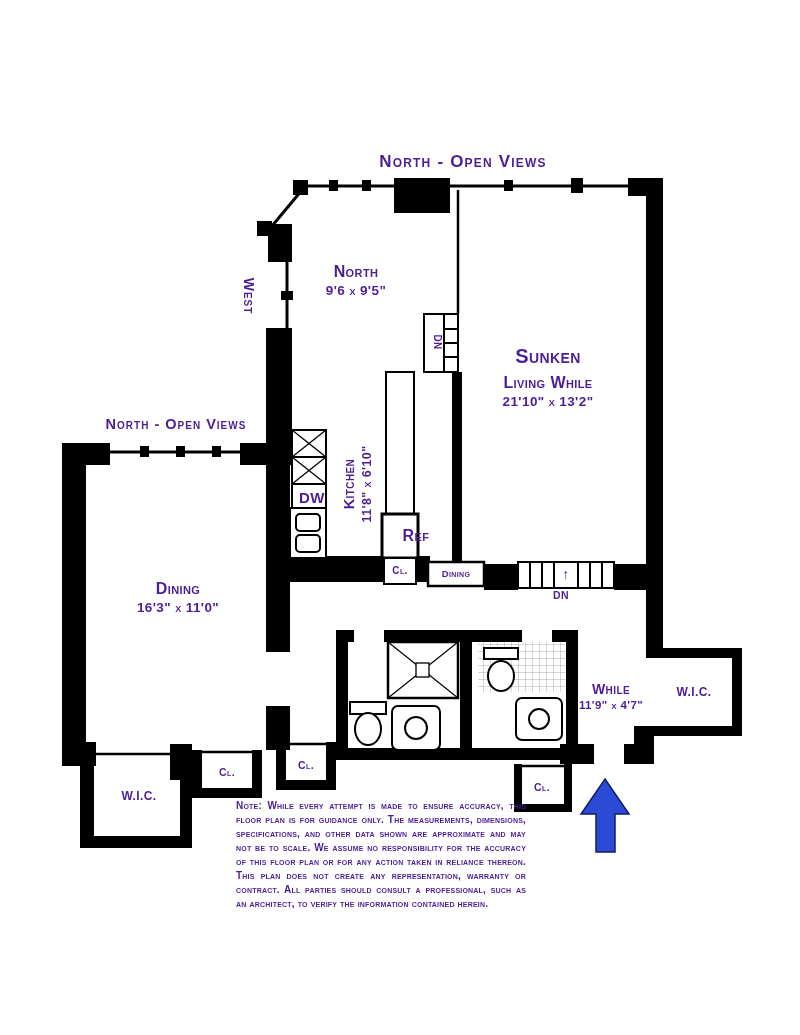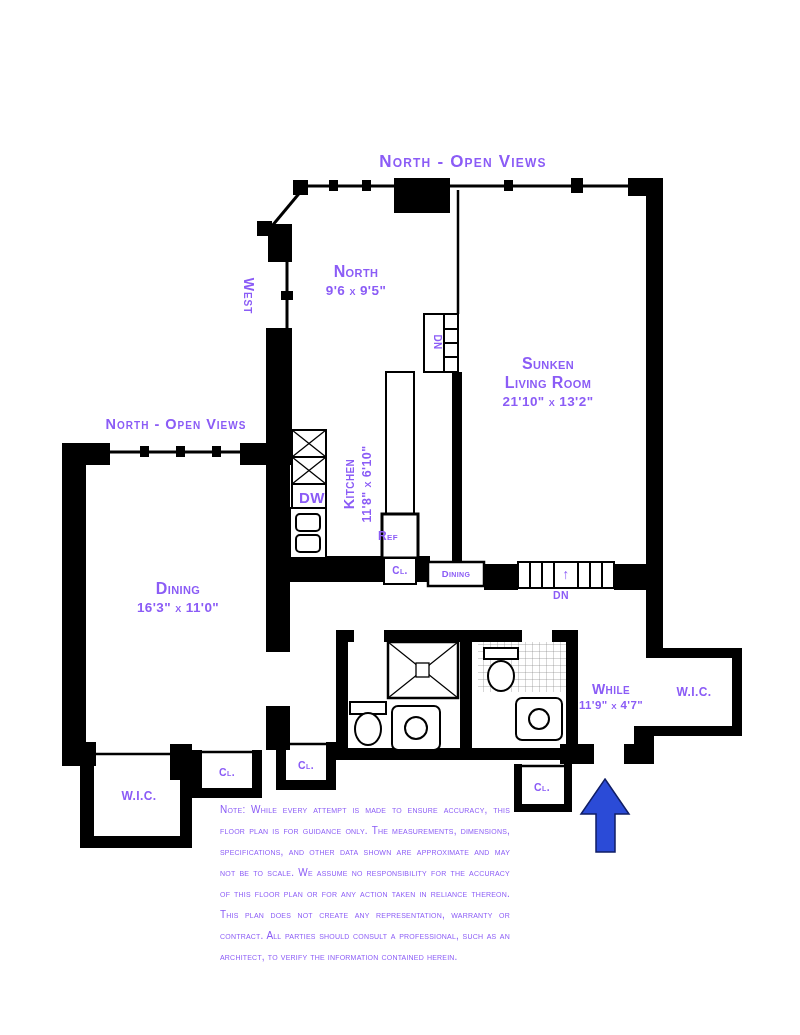--- a/index.html
+++ b/index.html
@@ -1,33 +1,33 @@
 <!DOCTYPE html>
 <html><head>
 <meta charset="utf-8">
 <style>
   * { box-sizing: border-box; }
   html, body { margin:0; padding:0; background:#ffffff; }
   .plan {
     position:relative; width:800px; height:1035px; background:#ffffff;
-    font-family:"Liberation Sans", sans-serif; color:#8b5cf6; overflow:hidden;
+    font-family:"Liberation Sans", sans-serif; color:#4c1d95; overflow:hidden;
   }
   .plan-svg { position:absolute; left:0; top:0; }
   .lbl {
     position:absolute; font-weight:bold; font-variant:small-caps;
     white-space:nowrap; line-height:1; letter-spacing:0.4px;
     transform:translate(-50%,-50%);
   }
   .rot-ccw { transform:translate(-50%,-50%) rotate(-90deg); }
   .rot-cw  { transform:translate(-50%,-50%) rotate(90deg); }
   .kitchen-lbl span { display:block; text-align:center; line-height:18px; }
   .note {
-    position:absolute; left:220px; top:799px; width:290px;
-    font-weight:normal; font-variant:small-caps; font-size:10px;
-    line-height:21px; text-align:justify; letter-spacing:0.2px;
+    position:absolute; left:236px; top:799px; width:290px;
+    font-weight:bold; font-variant:small-caps; font-size:10px;
+    line-height:14px; text-align:justify; letter-spacing:0.2px;
   }
 </style>
 </head>
 <body>
 
 <div class="plan">
 
   <svg class="plan-svg" width="800" height="1035" viewBox="0 0 800 1035">
     <defs>
       <pattern id="tiles" width="7" height="7" patternUnits="userSpaceOnUse">
@@ -190,33 +190,33 @@
 
   <div class="lbl" style="left:463px;top:161px;font-size:17px;letter-spacing:1.2px">North - Open Views</div>
 
   <div class="lbl rot-cw" style="left:249px;top:296px;font-size:14px;letter-spacing:1px">West</div>
 
   <div class="lbl" style="left:176px;top:424px;font-size:14.5px;letter-spacing:1px">North - Open Views</div>
 
   <div class="lbl" style="left:356px;top:272px;font-size:16px">North</div>
   <div class="lbl" style="left:356px;top:291px;font-size:13.5px">9'6 x 9'5"</div>
 
-  <div class="lbl" style="left:548px;top:364px;font-size:16px">Sunken</div>
-  <div class="lbl" style="left:548px;top:383px;font-size:16px">Living Room</div>
+  <div class="lbl" style="left:548px;top:356px;font-size:20px">Sunken</div>
+  <div class="lbl" style="left:548px;top:383px;font-size:16px">Living While</div>
   <div class="lbl" style="left:548px;top:402px;font-size:13.5px">21'10" x 13'2"</div>
 
   <div class="lbl rot-ccw kitchen-lbl" style="left:358px;top:484px">
     <span style="font-size:14.5px">Kitchen</span>
     <span style="font-size:12.5px">11'8" x 6'10"</span>
   </div>
 
   <div class="lbl rot-cw" style="left:437px;top:342px;font-size:10px">DN</div>
 
   <div class="lbl" style="left:312px;top:497px;font-size:15px">DW</div>
-  <div class="lbl" style="left:388px;top:536px;font-size:12px">Ref</div>
+  <div class="lbl" style="left:416px;top:536px;font-size:16px">Ref</div>
   <div class="lbl" style="left:400px;top:571px;font-size:10px">Cl.</div>
   <div class="lbl" style="left:456px;top:574px;font-size:9.5px">Dining</div>
 
   <div class="lbl" style="left:566px;top:574px;font-size:14px">↑</div>
   <div class="lbl" style="left:561px;top:595px;font-size:10.5px">DN</div>
 
   <div class="lbl" style="left:178px;top:589px;font-size:16px">Dining</div>
   <div class="lbl" style="left:178px;top:608px;font-size:13.5px">16'3" x 11'0"</div>
 
   <div class="lbl" style="left:139px;top:796px;font-size:12px">W.I.C.</div>

